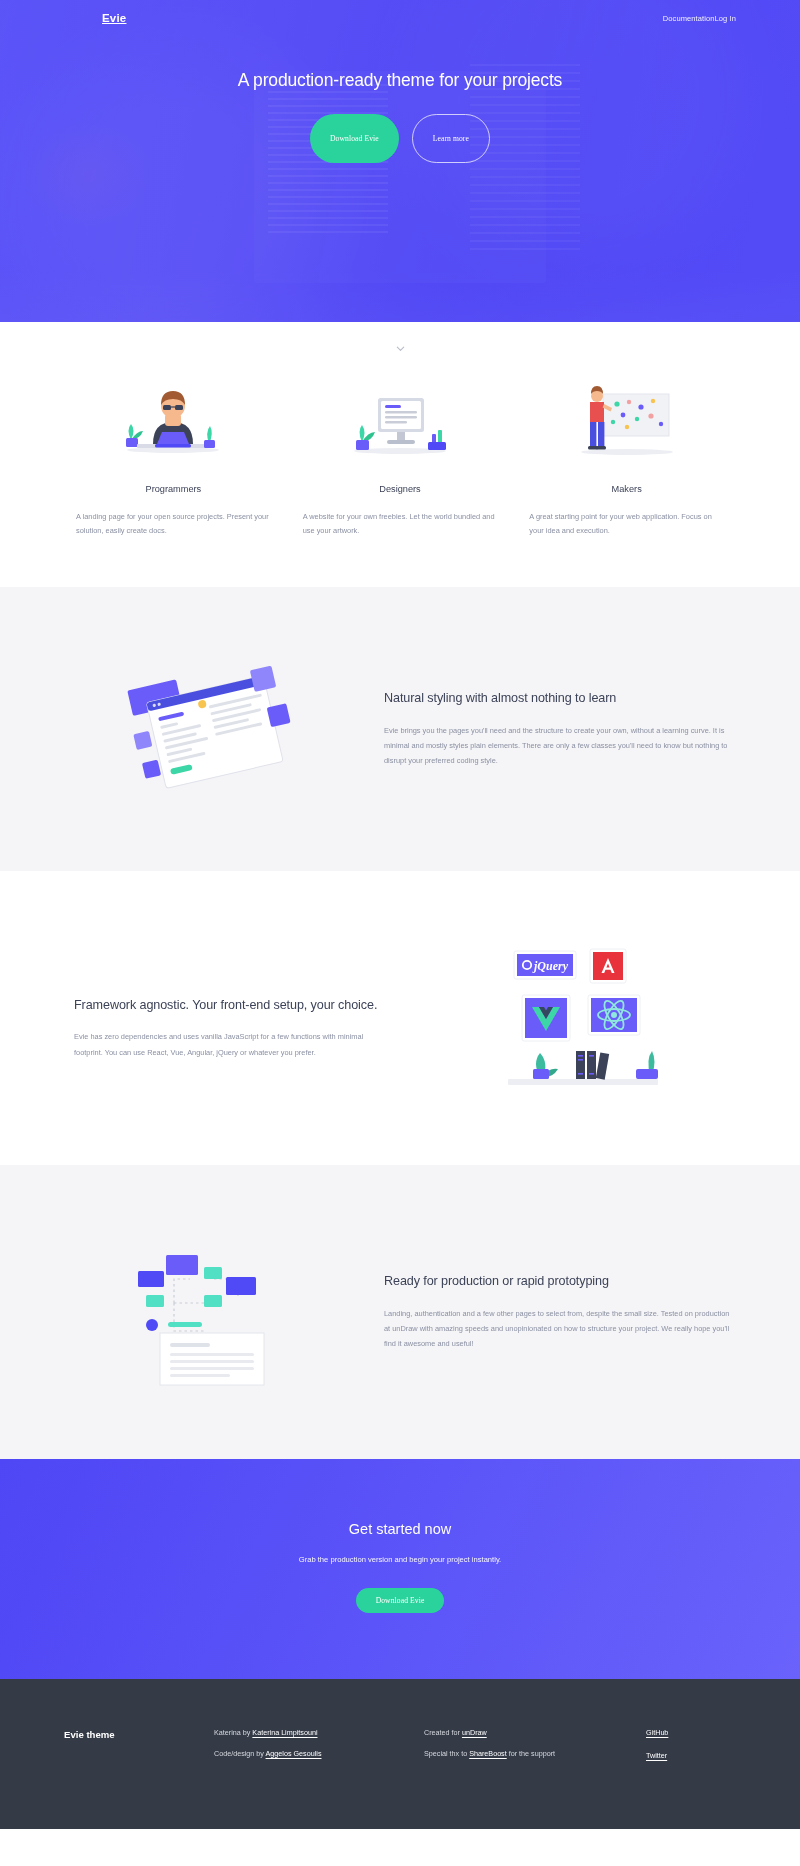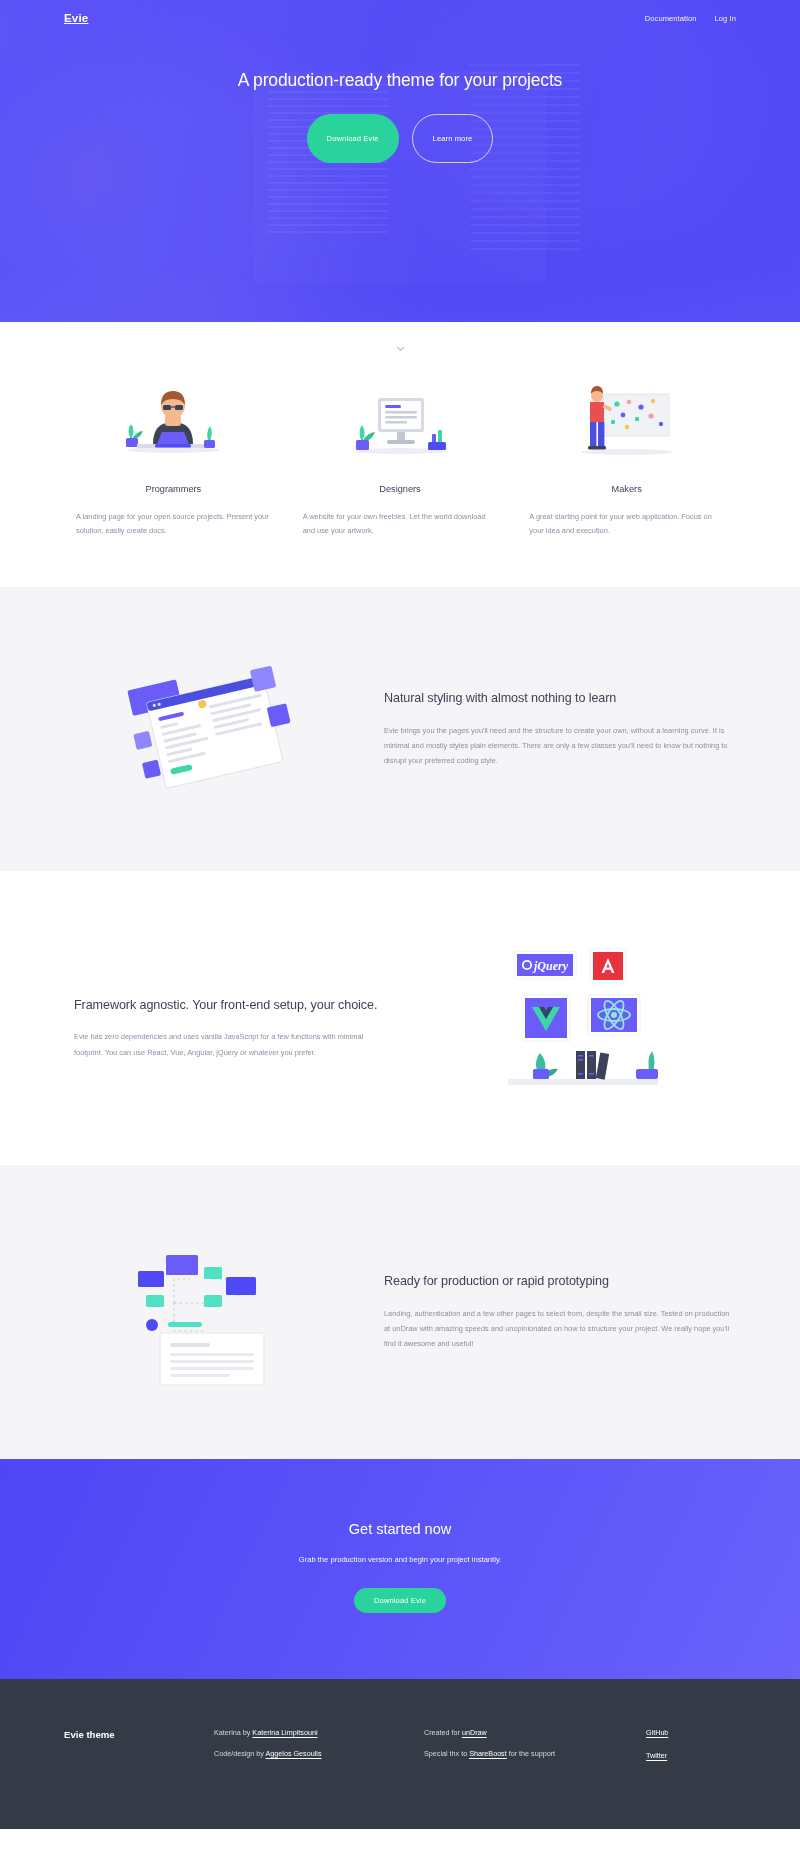--- a/index.html
+++ b/index.html
@@ -57,23 +57,23 @@
   }
   .hero-overlay { position:absolute; inset:0; background:rgba(82,74,245,.62); }
 
   .nav {
     position:relative; z-index:5;
     height:36px;
     display:flex; align-items:center;
     padding:0 64px;
   }
   .brand {
-    color:#fff; font-size:11.5px; font-weight:700; letter-spacing:.2px;
-  }
-  .nav-links { margin-left:auto; display:flex; align-items:center; gap:18px; }
+    color:#fff; font-size:11.5px; font-weight:700; letter-spacing:.2px;margin-left:38px;
+  }
+  .nav-links { margin-left:auto; display:flex; align-items:center; }
   .nav-link {
     color:rgba(255,255,255,.92); font-size:7.5px; text-decoration:none;
     letter-spacing:.1px;
   }
 
   .hero-inner {
     position:relative; z-index:5;
     text-align:center;
     padding-top:34px;
   }
@@ -85,21 +85,21 @@
     width:400px;
     color:rgba(255,255,255,.93);
     font-size:8.2px; line-height:1.95; font-weight:400;
     text-align:left;
   }
   .hero-btns {
     margin-top:23px;
     display:flex; justify-content:center; gap:13px;
   }
   .btn {
-    border:none; cursor:pointer; font-family:Liberation Sans, sans-serif;
+    border:none; cursor:pointer; font-family:Liberation Serif, serif;
     border-radius:40px;
     font-size:7.6px; letter-spacing:.1px;text-align:center;
   }
   .btn-primary {
     background:#2ad39b; color:#fff;
     padding:8px 20px; font-weight:400;
   }
   .btn-outline {
     background:transparent; color:#fff;
     border:1px solid rgba(255,255,255,.72);
@@ -254,21 +254,21 @@
             <rect x="45" y="47" width="22" height="2.4" rx="1.2" fill="#c9cdd8"></rect>
             <rect x="57" y="58" width="8" height="8" fill="#c2c7d3"></rect>
             <rect x="47" y="66" width="28" height="4" rx="2" fill="#b9bfcc"></rect>
 
             <rect x="92" y="60" width="4" height="14" rx="1" fill="#6a5cf8"></rect>
             <rect x="98" y="56" width="4" height="18" rx="1" fill="#3dd6a6"></rect>
             <rect x="88" y="68" width="18" height="8" rx="1.5" fill="#5049f6"></rect>
           </svg>
         </div>
         <h3 class="card-title">Designers</h3>
-        <p class="card-text">A website for your own freebies. Let the world download and use your artwork.</p>
+        <p class="card-text">A website for your own freebies. Let the world bundled and use your artwork.</p>
       </div>
 
       <div class="card">
         <div class="card-art">
           <svg width="120" height="84" viewBox="0 0 120 84">
             <ellipse cx="60" cy="78" rx="46" ry="3" fill="#eceef3"></ellipse>
 
             <rect x="36" y="20" width="66" height="42" fill="#f1f2f6" stroke="#e3e5ec"></rect>
             <circle cx="50" cy="30" r="2.6" fill="#3dd6a6"></circle>
             <circle cx="62" cy="28" r="2.2" fill="#f2a0a0"></circle>

